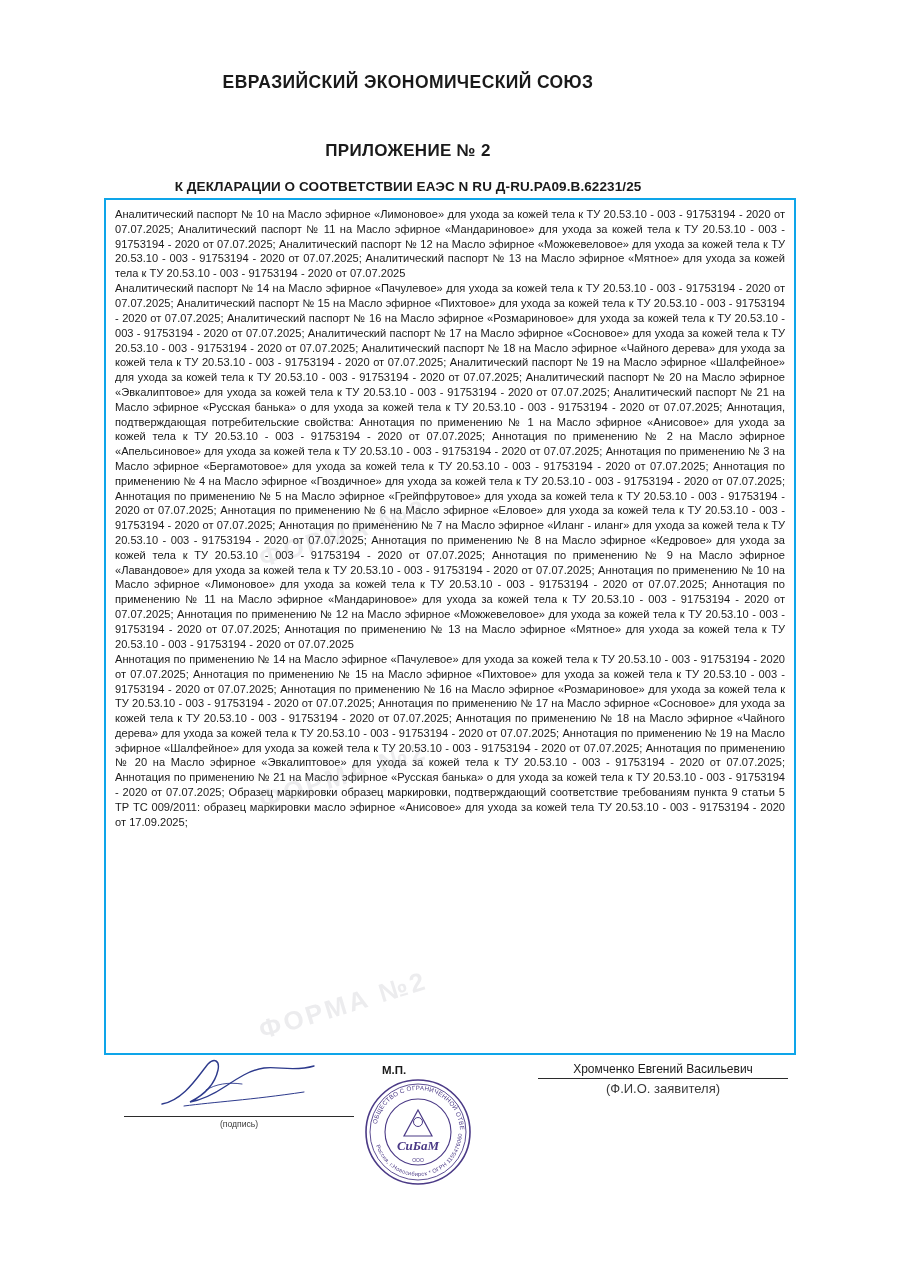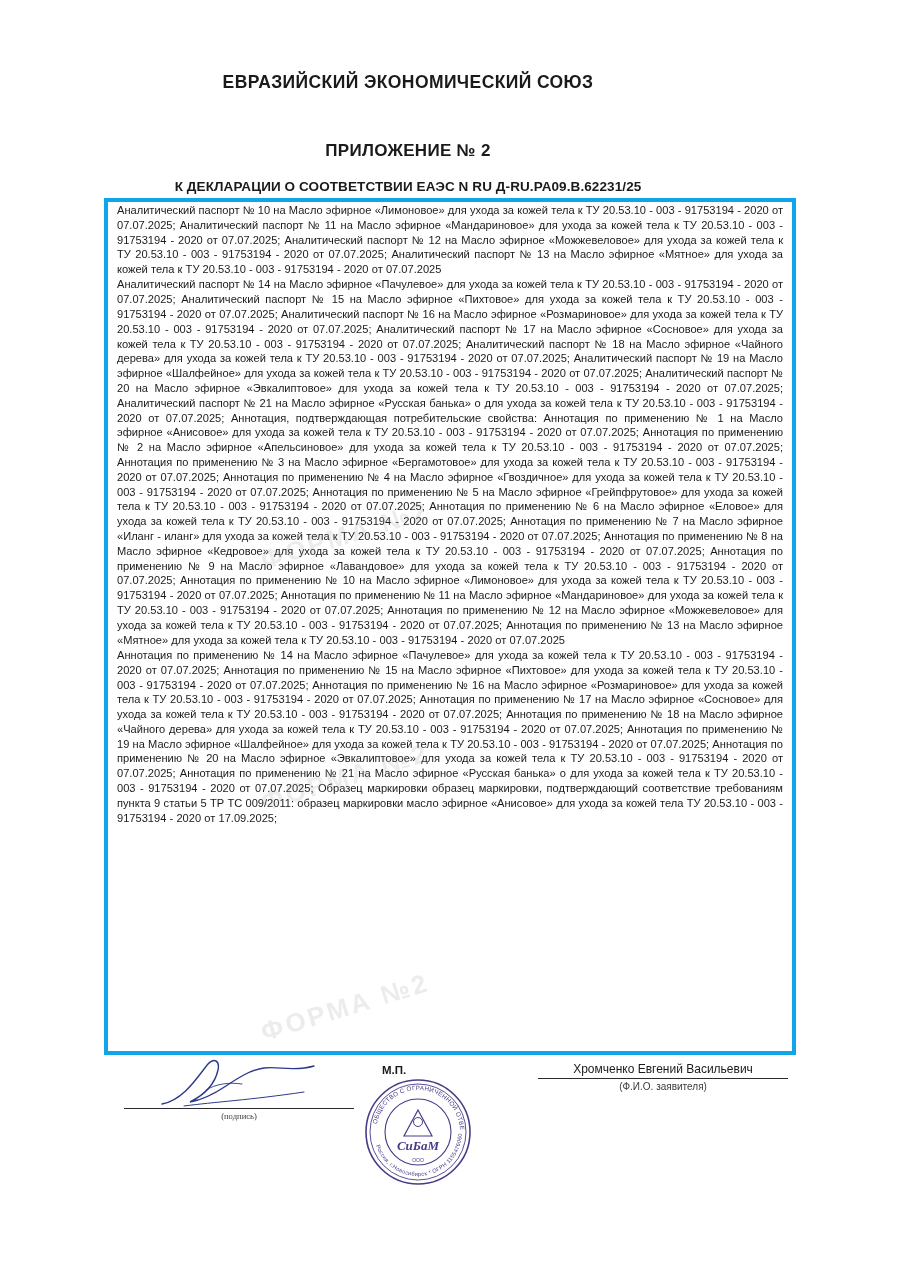--- a/index.html
+++ b/index.html
@@ -43,23 +43,23 @@
     font-weight: bold;
     margin-top: 18px;
     letter-spacing: 0.1px;
   }
   .content-frame {
     position: absolute;
     left: 104px;
     top: 198px;
     width: 692px;
     height: 857px;
-    border: 4px solid #0ea5e9;
+    border: 2px solid #0ea5e9;
     box-sizing: border-box;
-    padding: 1px 9px 4px 9px;
+    padding: 7px 9px 4px 9px;
     overflow: hidden;
   }
   .para {
     font-size: 11.1px;
     line-height: 1.335;
     text-align: justify;
     text-justify: inter-word;
     margin: 0 0 0.5px 0;
     hyphens: none;
     word-spacing: 0.1px;
@@ -91,24 +91,23 @@
   .signature-area {
     position: absolute;
     left: 104px;
     top: 1062px;
     width: 692px;
     height: 160px;
   }
   .sig-left {
     position: absolute;
     left: 20px;
-    top: 0;
+    top: 8px;
     width: 230px;
     text-align: center;
-    font-family: Liberation Serif, serif;
   }
   .sig-line {
     border-bottom: 1px solid #2b2b2b;
     height: 46px;
   }
   .sig-caption {
     font-size: 8.6px;
     color: #3a3a3a;
     margin-top: 2px;
   }
@@ -143,21 +142,21 @@
   .applicant-name {
     font-size: 12px;
     line-height: 1.25;
   }
   .applicant-underline {
     border-bottom: 1px solid #2b2b2b;
     margin-top: 1px;
     width: 100%;
   }
   .applicant-caption {
-    font-size: 10px;
+    font-size: 13px;
     color: #3a3a3a;
     margin-top: 2px;
   }
 </style>
 </head>
 <body>
 
 <div class="page">
 
   <div class="header-block">

